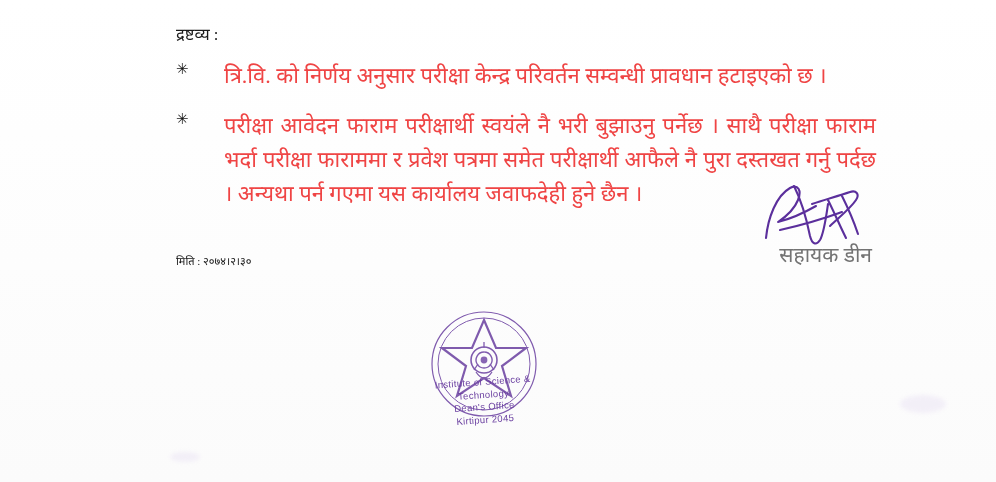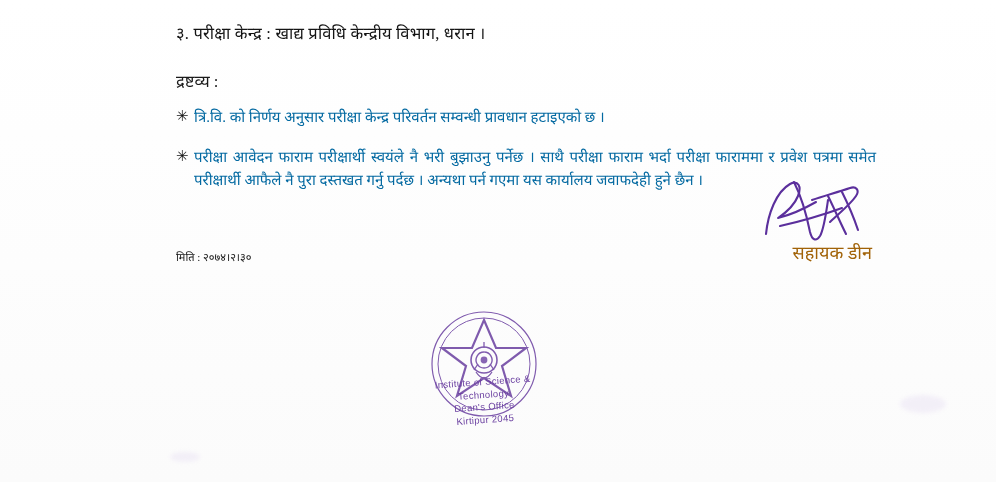--- a/index.html
+++ b/index.html
@@ -54,24 +54,25 @@
   }
   .bullet-mark {
     width: 18px;
     flex: 0 0 18px;
     font-size: 15px;
     line-height: 1.45;
     color: #141414;
   }
   .bullet-text {
     flex: 1 1 auto;
-    font-size: 15px;
+    font-size: 22px;
     line-height: 1.55;
     text-align: justify;
-    color: #0369a1;
+    color: #ef4444;
+    margin-left: 30px;
   }
   .bullet-row.second .bullet-text {
     width: 660px;
   }
   .bullet-row.second {
     margin-bottom: 8px;
   }
   .footer-row {
     position: absolute;
     left: 176px;
@@ -84,22 +85,22 @@
   .date-text {
     font-size: 11px;
     color: #141414;
   }
   .sign-block {
     position: relative;
     text-align: right;
     padding-right: 4px;
   }
   .sign-title {
-    font-size: 18px;
-    color: #a16207;
+    font-size: 21px;
+    color: #737373;
   }
   
   .signature {
     position: absolute;
     right: 6px;
     bottom: 18px;
     width: 120px;
     height: 72px;
     pointer-events: none;
   }
@@ -139,21 +140,20 @@
 
 <div id="page">
 
   <div id="scan-tint"></div>
 
   <div class="smudge" style="left:900px; top:395px; width:46px; height:18px;"></div>
   <div class="smudge" style="left:170px; top:452px; width:30px; height:10px;"></div>
 
   <div class="doc-body">
 
-    <div class="line item-center">३. परीक्षा केन्द्र : खाद्य प्रविधि केन्द्रीय विभाग, धरान ।</div>
 
     <div class="note-heading">द्रष्टव्य :</div>
 
     <div class="bullet-row first">
       <div class="bullet-mark">✳</div>
       <div class="bullet-text">त्रि.वि. को निर्णय अनुसार परीक्षा केन्द्र परिवर्तन सम्वन्धी प्रावधान हटाइएको छ ।</div>
     </div>
 
     <div class="bullet-row second">
       <div class="bullet-mark">✳</div>

